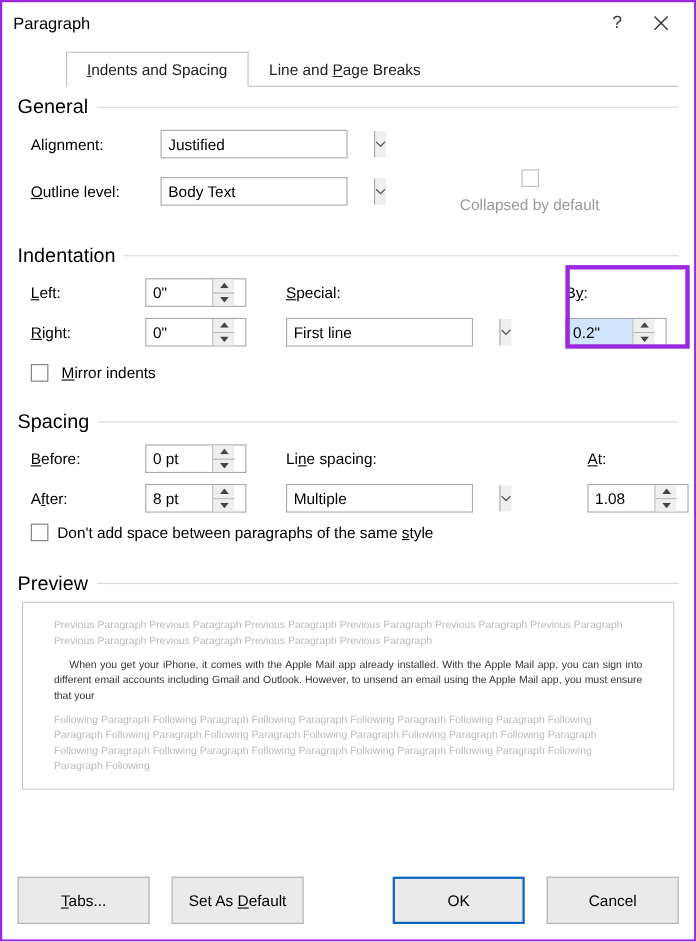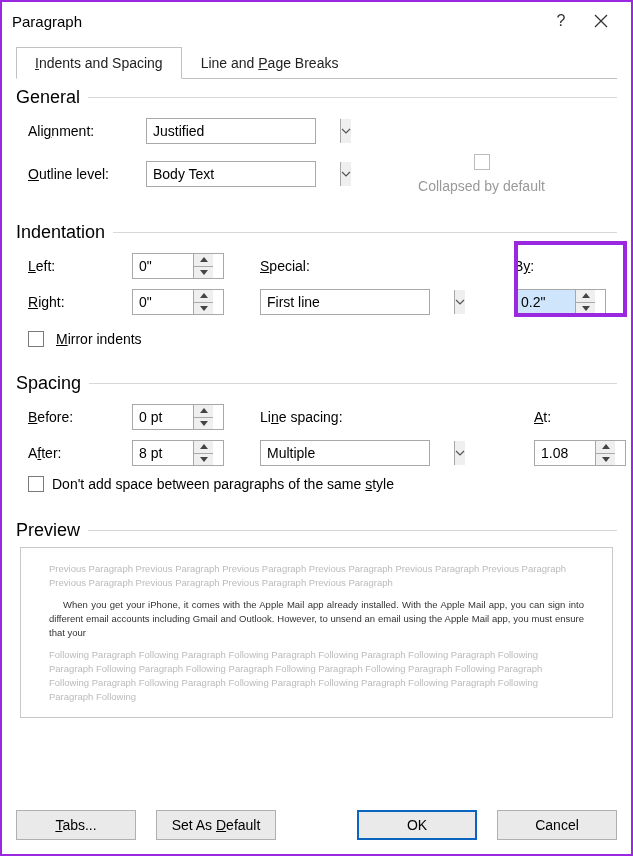--- a/index.html
+++ b/index.html
@@ -40,20 +40,21 @@
 }
 .titlebar .close svg { display:block; margin:0 auto; }
 .body {
   padding: 6px 14px 0 14px;
   flex: 1;
 }
 .tabs {
   border-bottom: 1px solid #c0c0c0;
   display: flex;
   margin-bottom: 8px;
+  margin-left: 44px;
 }
 .tab {
   padding: 7px 18px;
   font-size: 14px;
   border: 1px solid transparent;
   position: relative;
   top: 1px;
   cursor: pointer;
   color:#222;
 }
@@ -175,21 +176,21 @@
 }
 .button-row {
   display:flex;
   gap: 20px;
   padding: 16px 14px 14px 14px;
   border-top: none;
 }
 .button-row .spacer { flex:1; }
 .btn {
   min-width: 120px;
-  height: 30px;
+  height: 43px;
   font-size: 14px;
   border: 1px solid #b0b0b0;
   background: #eaeaea;
   cursor: pointer;
   display:flex;
   align-items:center;
   justify-content:center;
 }
 .btn.primary {
   border: 2px solid #0a64c0;

